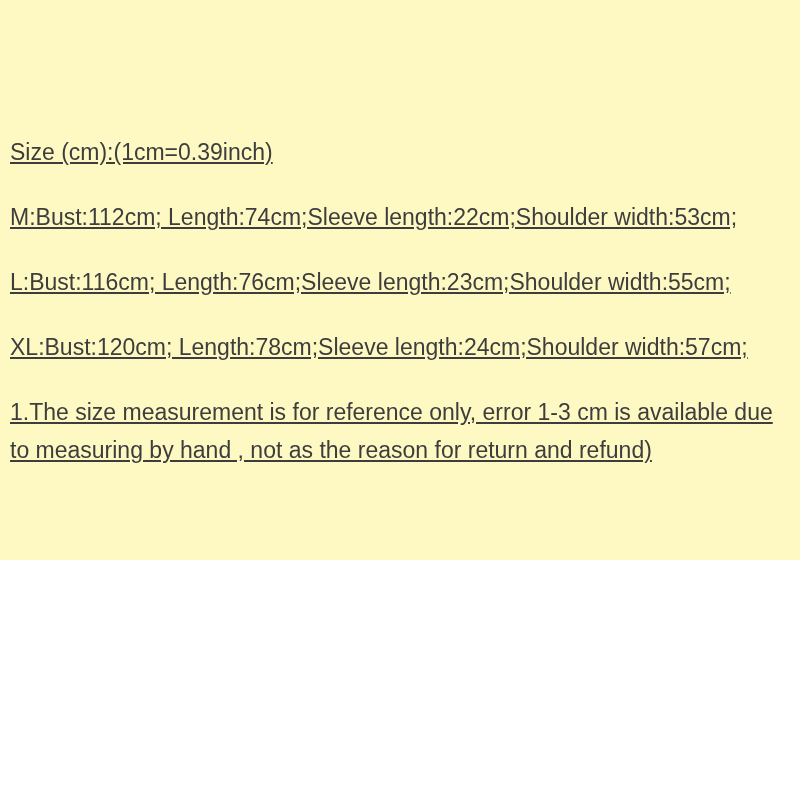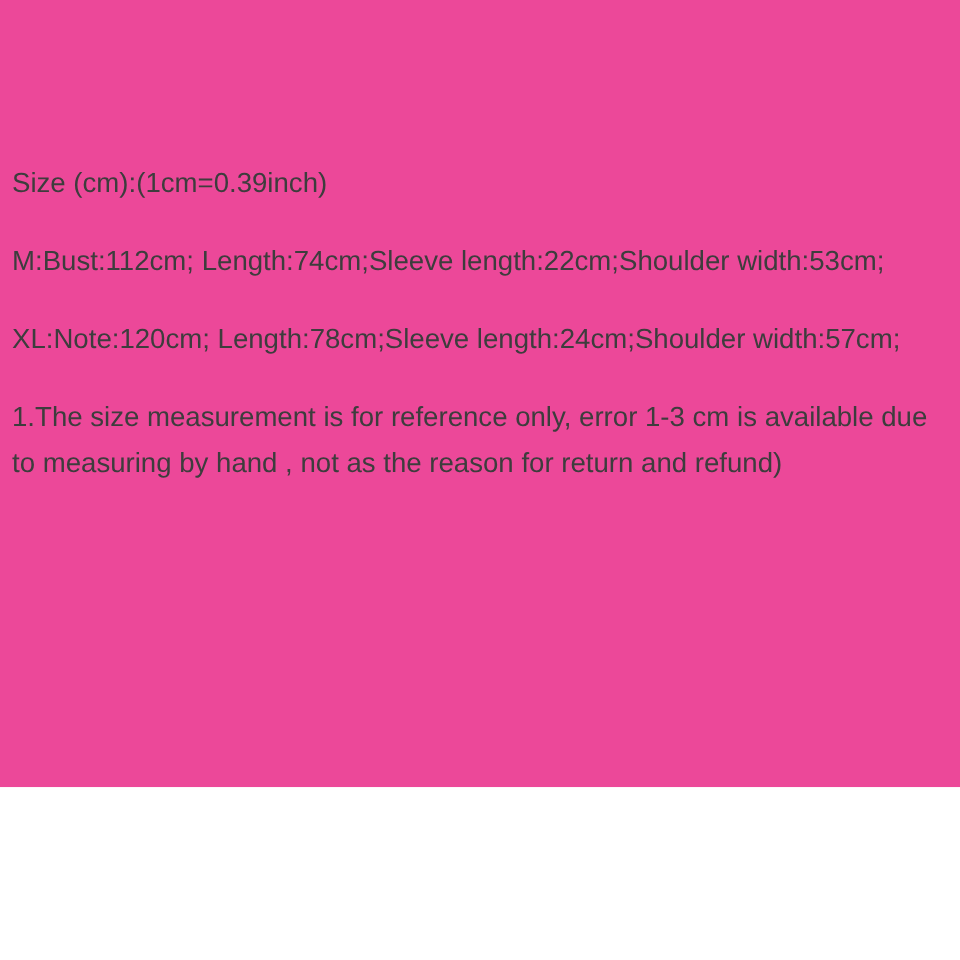--- a/index.html
+++ b/index.html
@@ -3,45 +3,47 @@
 <meta charset="utf-8">
 <style>
   html, body {
     margin: 0;
     padding: 0;
     background: #ffffff;
   }
   .page {
     position: relative;
     width: 800px;
-    height: 656px;
-    background: #ec4899;
+    height: 560px;
+    background: #fef9c3;
     overflow: hidden;
     box-sizing: border-box;
     padding: 133px 8px 0 10px;
     font-family: "Liberation Sans", "DejaVu Sans", sans-serif;
     color: #3d3d3d;
+    text-decoration: underline;
   }
   .page p {
     margin: 0 0 27px 0;
     font-size: 23px;
     line-height: 38px;
     font-weight: 400;
     letter-spacing: 0px;
     max-width: 782px;
   }
 </style>
 </head>
 <body>
 
 <div class="page">
   <p>Size (cm):(1cm=0.39inch)</p>
 
 
   <p>M:Bust:112cm; Length:74cm;Sleeve length:22cm;Shoulder width:53cm;</p>
 
+  <p>L:Bust:116cm; Length:76cm;Sleeve length:23cm;Shoulder width:55cm;</p>
 
-  <p>XL:Note:120cm; Length:78cm;Sleeve length:24cm;Shoulder width:57cm;</p>
+  <p>XL:Bust:120cm; Length:78cm;Sleeve length:24cm;Shoulder width:57cm;</p>
 
 
 
   <p>1.The size measurement is for reference only, error 1-3 cm is available due to measuring by hand , not as the reason for return and refund)</p>
 </div>
 
 </body></html>

